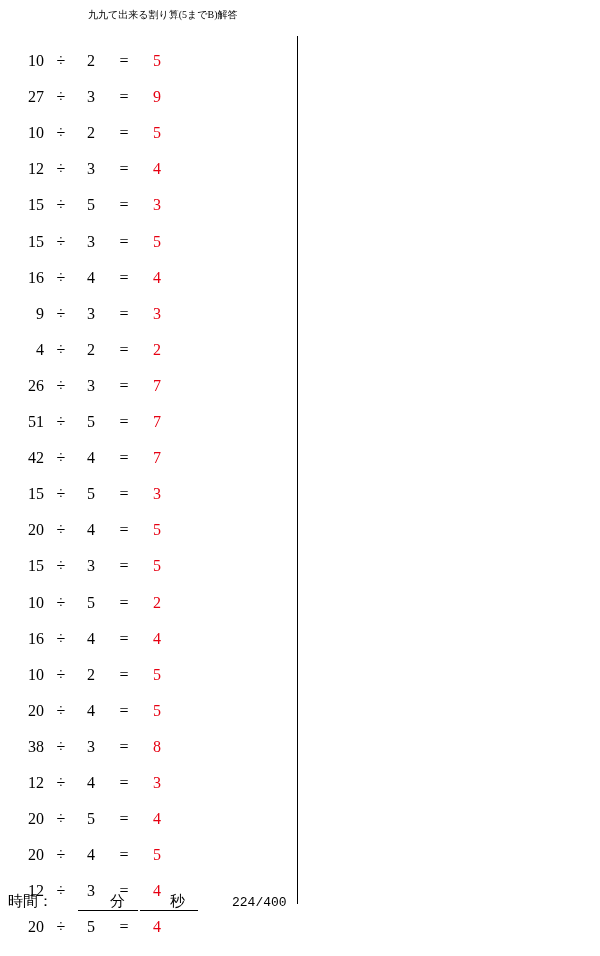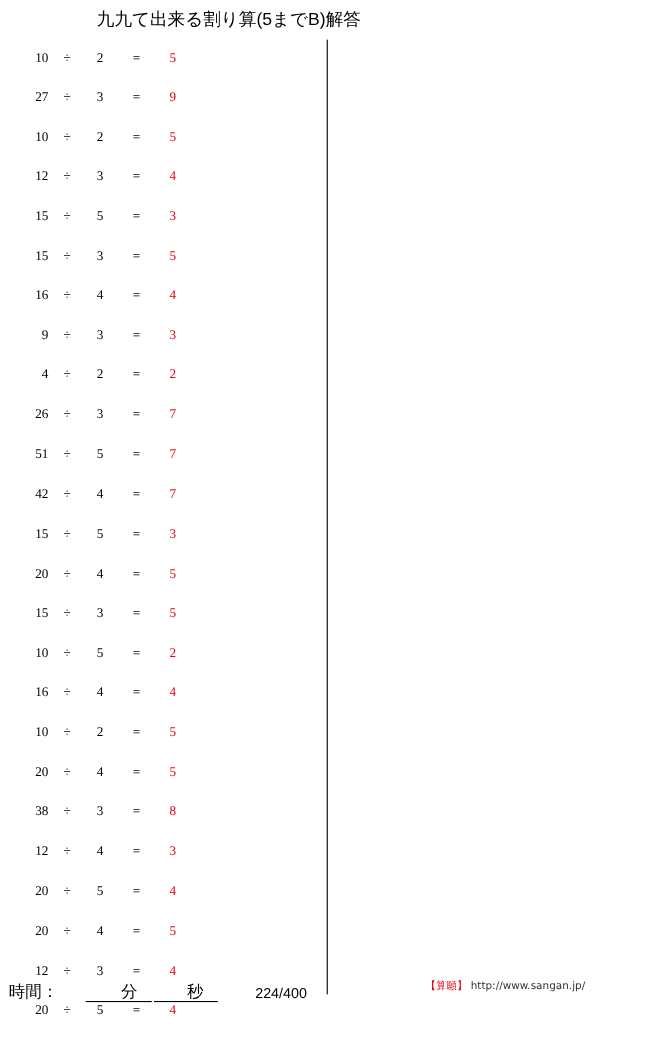--- a/index.html
+++ b/index.html
@@ -18,22 +18,22 @@
   .page {
     position: relative;
     width: 600px;
     height: 956px;
     box-sizing: border-box;
   }
   .title {
     position: absolute;
     left: 88px;
     top: 8px;
-    font-size: 16px;
-    font-family: Liberation Sans, sans-serif;
+    font-size: 10px;
+    font-family: Liberation Serif, serif;
     letter-spacing: 0px;
     white-space: nowrap;
     color: #000;
   }
   .columns {
     position: absolute;
     left: 0;
     top: 34px;
     width: 600px;
     display: flex;
@@ -49,22 +49,22 @@
     left: 297px;
     top: 36px;
     width: 1px;
     height: 868px;
     background: #000;
   }
   .row {
     height: 36.1px;
     display: flex;
     flex-direction: row;
-    align-items: center;
-    font-size: 12px;
+    align-items: flex-end;
+    font-size: 16px;
     font-family: "Liberation Serif", serif;
   }
   .col-left .row {
     padding-left: 10px;
   }
   .col-right .row {
     padding-left: 327px;
   }
   .cell {
     display: inline-block;
@@ -118,21 +118,21 @@
     left: 170px;
     top: 2px;
     font-size: 15px;
     font-family: "DejaVu Sans", sans-serif;
   }
   .page-no {
     position: absolute;
     left: 232px;
     top: 5px;
     font-size: 13px;
-    font-family: Liberation Sans, sans-serif;
+    font-family: Liberation Mono, monospace;
   }
   .copyright {
     position: absolute;
     right: 8px;
     top: 0px;
     font-size: 10.5px;
     font-family: "DejaVu Sans", sans-serif;
     text-align: right;
     color: #333;
     line-height: 13px;
@@ -361,20 +361,16 @@
   </div>
 
   <div class="footer">
     <span class="time-label">時間：</span>
     <span class="blank-1"></span>
     <span class="unit-min">分</span>
     <span class="blank-2"></span>
     <span class="unit-sec">秒</span>
     <span class="page-no">224/400</span>
     <div class="copyright">
-      <span class="site-line">
-        <span class="site-brand">【算願】</span>
-        <span>http://www.sangan.jp/</span>
-      </span>
     </div>
   </div>
 
 </div>
 
 </body></html>

